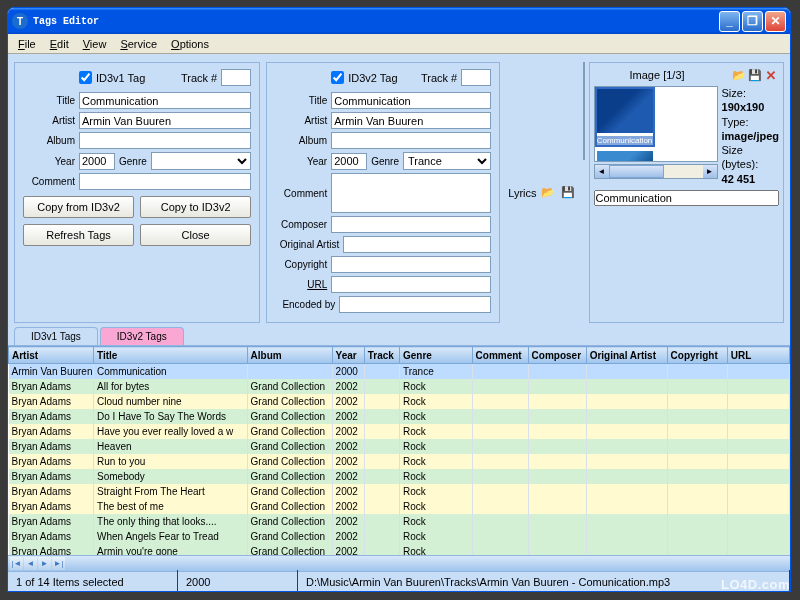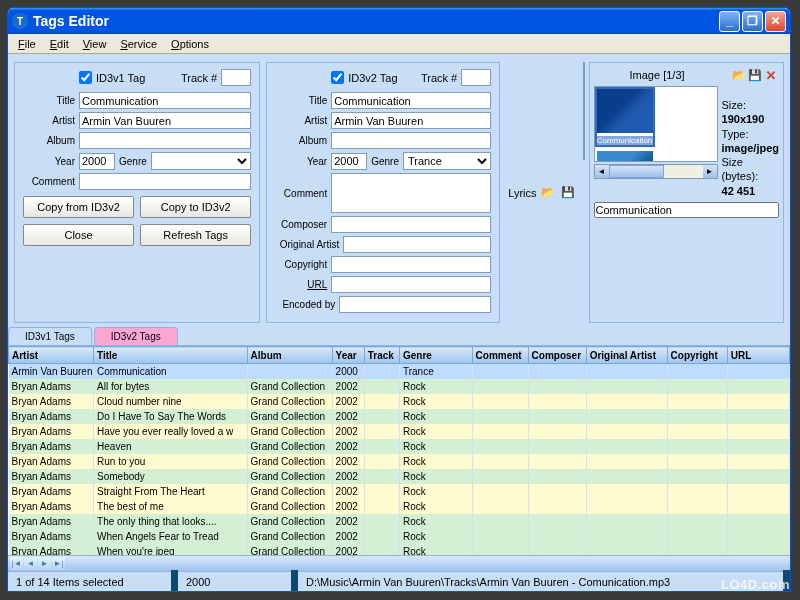--- a/index.html
+++ b/index.html
@@ -1,20 +1,20 @@
 <!DOCTYPE html>
 <html><head>
 <meta charset="utf-8">
 <style>
 * { box-sizing: border-box; margin: 0; padding: 0; font-family: Tahoma, Arial, sans-serif; font-size: 11px; }
 body { background: #3a3a3a; width: 800px; height: 600px; overflow: hidden; position: relative; }
 .window { position: absolute; top: 7px; left: 7px; width: 784px; height: 585px; background: #ece9d8; border: 1px solid #0054e3; border-radius: 7px 7px 0 0; overflow: hidden; display: flex; flex-direction: column; }
 .titlebar { height: 26px; background: linear-gradient(to bottom, #3a93ff 0%, #0054e3 10%, #0054e3 90%, #0046c7 100%); display: flex; align-items: center; padding: 0 4px; color: #fff; font-weight: bold; }
 .titlebar .ticon { width: 16px; height: 16px; background: #1a6dcf; border-radius: 50%; margin-right: 5px; display: flex; align-items: center; justify-content: center; color: #fff; font-size: 10px; }
-.titlebar .title { flex: 1; font-size: 14px; }
+.titlebar .title { flex: 1; font-size: 10px; font-family: Liberation Mono, monospace; }
 .winbtns { display: flex; gap: 2px; }
 .winbtn { width: 21px; height: 21px; border: 1px solid #fff; border-radius: 3px; display: flex; align-items: center; justify-content: center; color: #fff; font-weight: bold; font-size: 12px; }
 .winbtn.min { background: linear-gradient(to bottom, #7eb6f0, #2a6dcc); }
 .winbtn.max { background: linear-gradient(to bottom, #7eb6f0, #2a6dcc); }
 .winbtn.close { background: linear-gradient(to bottom, #f0a68c, #e04336); }
 .menubar { height: 20px; background: #ece9d8; border-bottom: 1px solid #aca899; display: flex; align-items: center; padding-left: 4px; gap: 2px; }
 .menubar span { padding: 2px 6px; cursor: default; }
 .menubar span u { text-decoration: underline; }
 .content { flex: 1; background: #c8ddf6; display: flex; flex-direction: column; overflow: hidden; }
 .panels { display: flex; padding: 8px 6px 4px 6px; gap: 6px; }
@@ -40,40 +40,40 @@
 .imgpanel .ihdr { display: flex; align-items: center; margin-bottom: 3px; margin-left: 36px; }
 .imgpanel .ihdr .lbl { flex: 1; }
 .imgrow { display: flex; gap: 4px; }
 .thumbs { width: 124px; height: 76px; border: 1px solid #7f9db9; background: #fff; overflow: hidden; position: relative; }
 .thumb { width: 56px; height: 56px; display: inline-block; margin: 2px; position: relative; }
 .thumb.sel { outline: 2px solid #316ac5; }
 .thumb .pic { width: 56px; height: 44px; }
 .thumb.a .pic { background: linear-gradient(135deg,#0a3d8a 40%,#1e5ab0 60%); }
 .thumb.b .pic { background: linear-gradient(135deg,#3a8ad0 40%,#0a4a8a 70%); }
 .thumb .cap { position: absolute; bottom: 0; left: 0; right: 0; font-size: 8px; text-align: center; background: rgba(49,106,197,0.6); color: #fff; white-space: nowrap; overflow: hidden; }
-.imginfo { font-size: 10px; line-height: 1.3; margin-top: 12px; }
+.imginfo { font-size: 10px; line-height: 1.3; }
 .imginfo b { font-weight: bold; }
 .hscroll { height: 15px; background: #f1efe2; border: 1px solid #7f9db9; display: flex; align-items: center; margin-top: 2px; }
 .hscroll .arr { width: 14px; height: 13px; background: linear-gradient(to bottom,#d8e4f8,#9fc0e8); display: flex; align-items: center; justify-content: center; font-size: 8px; }
 .hscroll .track { flex: 1; position: relative; height: 13px; }
 .hscroll .thumb-s { position: absolute; left: 0; width: 55px; height: 13px; background: linear-gradient(to bottom,#d8e4f8,#9fc0e8); border: 1px solid #7ba6d8; }
-.tabs { display: flex; }
+.tabs { display: flex; padding-left: 6px; }
 .tab { padding: 3px 16px; border: 1px solid #92b5e0; border-bottom: none; background: #f9a8d4; margin-right: 2px; border-radius: 4px 4px 0 0; font-size: 10px; }
 .tab.active { background: #c8ddf6; }
 .table-wrap { flex: 1; overflow: hidden; border-top: 1px solid #92b5e0; background: #fff; display: flex; flex-direction: column; }
 table { border-collapse: collapse; width: 100%; table-layout: fixed; }
 th { background: linear-gradient(to bottom, #d8e8fa, #9fc4ec); border: 1px solid #7ba6d8; padding: 2px 3px; text-align: left; font-weight: bold; font-size: 10px; height: 17px; white-space: nowrap; overflow: hidden; }
 td { padding: 1px 3px; font-size: 10px; height: 15px; border-right: 1px solid rgba(127,157,185,0.3); white-space: nowrap; overflow: hidden; }
 tr.sel td { background: #bedcff; }
 tr.g td { background: #d4f0d4; }
 tr.y td { background: #fffad0; }
 .botbar { height: 16px; background: linear-gradient(to bottom,#d8e8fa,#9fc4ec); border-top: 1px solid #92b5e0; display: flex; align-items: center; padding: 0 2px; font-size: 9px; }
 .botbar .arr { width: 13px; height: 13px; background: linear-gradient(to bottom,#e8f2fb,#b8d2ef); display: inline-flex; align-items: center; justify-content: center; color: #4078c0; font-size: 8px; margin-right: 1px; }
 .statusbar { height: 20px; background: #c8ddf6; border-top: 1px solid #92b5e0; display: flex; align-items: center; font-size: 10px; }
-.statusbar .cell { border-right: 7px solid #0c4a6e; padding: 12px 8px; height: 100%; display: flex; align-items: center; }
+.statusbar .cell { border-right: 1px solid #0c4a6e; padding: 12px 8px; height: 100%; display: flex; align-items: center; }
 .watermark { position: absolute; bottom: 8px; right: 10px; color: rgba(255,255,255,0.75); font-size: 13px; font-weight: bold; letter-spacing: 0.5px; pointer-events: none; }
 .xicon { color: #d04030; font-weight: bold; font-size: 13px; }
 </style>
 </head>
 <body>
 
 <div class="window">
   <div class="titlebar">
     <div class="ticon">T</div>
     <div class="title">Tags Editor</div>
@@ -124,22 +124,22 @@
         </div>
         <div class="row">
             <label>Comment</label>
             <input type="text" style="flex: 1 1 0%;" value="">
           </div>
         <div class="btnrow">
           <button class="btn">Copy from ID3v2</button>
           <button class="btn">Copy to ID3v2</button>
         </div>
         <div class="btnrow">
+          <button class="btn">Refresh Tags</button>
           <button class="btn">Close</button>
-          <button class="btn">Refresh Tags</button>
         </div>
       </div>
 
       <div class="panel v2">
         <div class="row tophdr">
           <span style="width:52px"></span>
           <input type="checkbox" class="chk" checked="" style="">
           <span>ID3v2 Tag</span>
           <span class="spacer"></span>
           <span>Track #</span>
@@ -416,21 +416,21 @@
               <td></td>
               <td>Rock</td>
               <td></td>
               <td></td>
               <td></td>
               <td></td>
               <td></td>
             </tr>
             <tr class="g">
               <td>Bryan Adams</td>
-              <td>When you're jpeg</td>
+              <td>Armin you're gone</td>
               <td>Grand Collection</td>
               <td>2002</td>
               <td></td>
               <td>Rock</td>
               <td></td>
               <td></td>
               <td></td>
               <td></td>
               <td></td>
             </tr>

